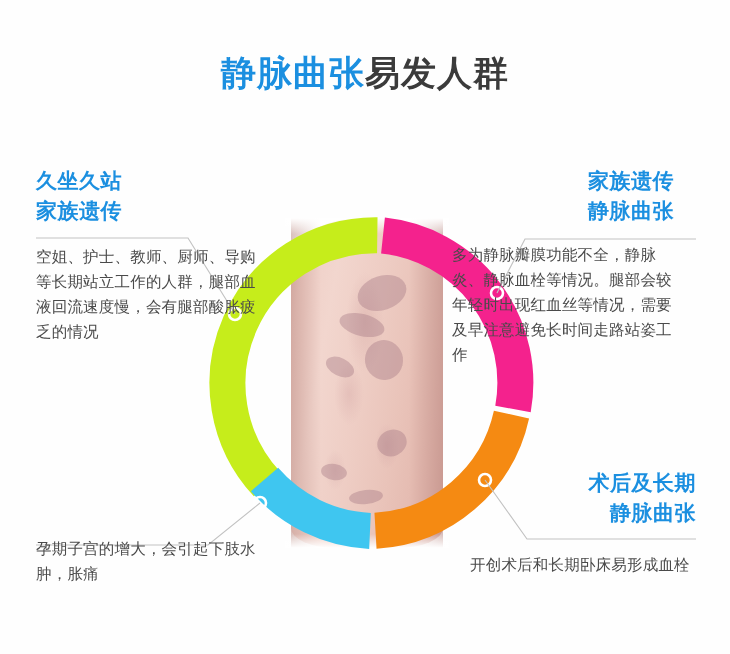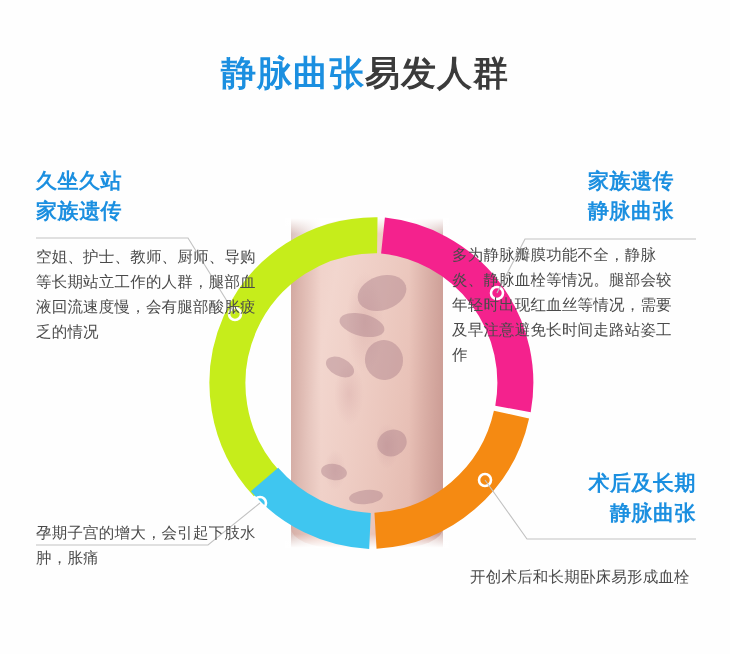--- a/index.html
+++ b/index.html
@@ -132,24 +132,24 @@
   .block.left .heading, .block.left .body { text-align: left; }
   .block.right .heading, .block.right .body { text-align: right; }
 
   #block-tl { left: 36px; top: 166px; width: 220px; }
   #block-tl .body { margin-top: 18px; }
 
   #block-tr { left: 452px; top: 166px; width: 222px; }
   #block-tr .body { margin-top: 18px; text-align: left; font-family: Liberation Mono, monospace; }
 
   #block-bl { left: 36px; top: 502px; width: 230px; }
-  #block-bl .body { margin-top: 18px; }
+  #block-bl .body { margin-top: 34px; }
 
   #block-br { left: 470px; top: 468px; width: 226px; }
-  #block-br .body { margin-top: 36px; text-align: left; }
+  #block-br .body { margin-top: 24px; text-align: left; }
 </style>
 </head>
 <body>
 
 <div id="stage">
 
   <div id="title">
     <span class="hl">静脉曲张</span><span class="rest">易发人群</span>
   </div>
 

